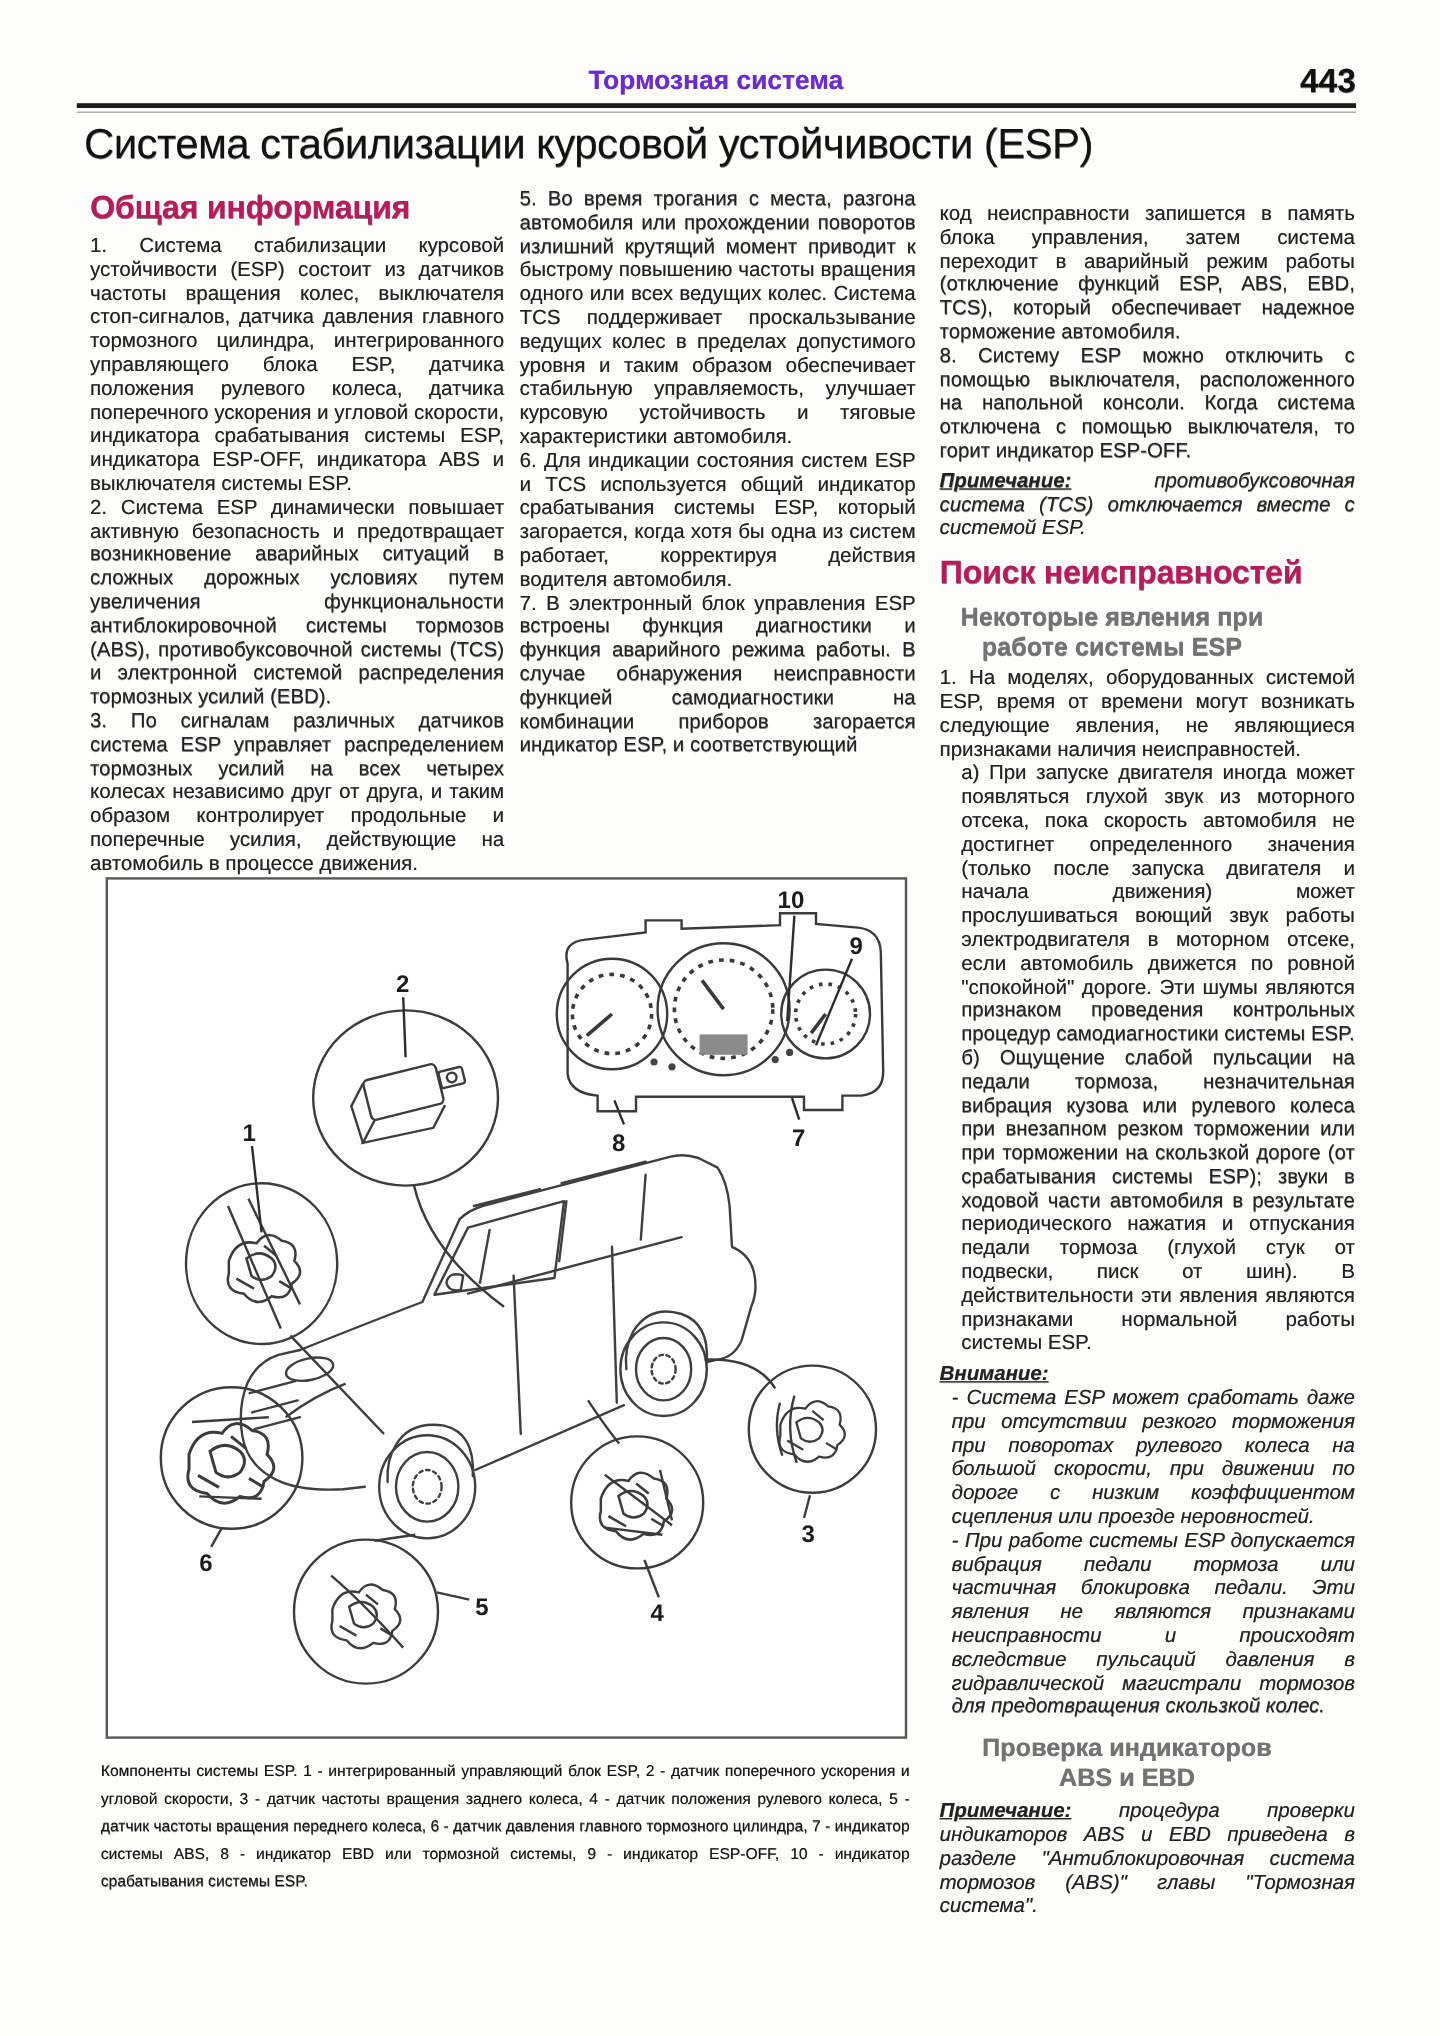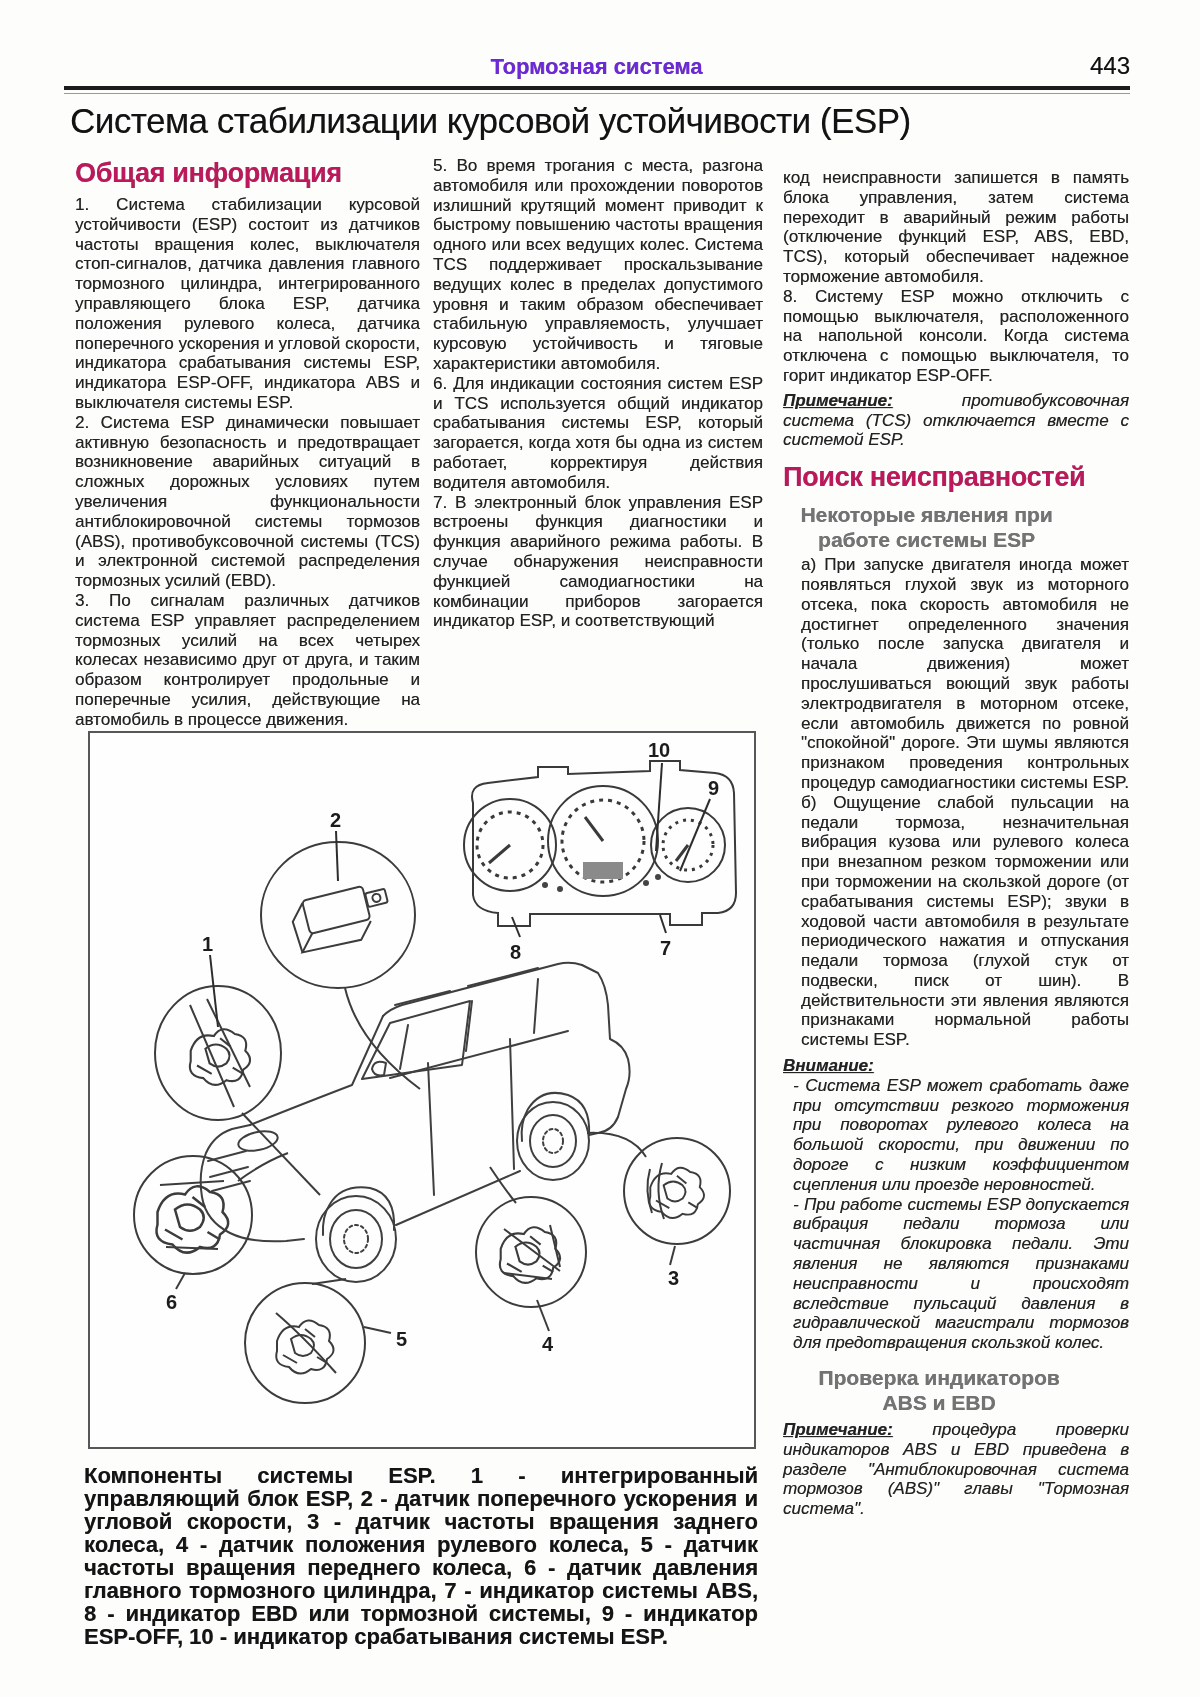--- a/index.html
+++ b/index.html
@@ -11,21 +11,21 @@
   }
   .scan-text { text-shadow:0.3px 0.3px 0.5px rgba(30,30,30,0.55); }
 
   
   .hdr-section {
     position:absolute; top:54px; left:65px; width:1063px; text-align:center;
     font-size:22px; font-weight:bold; color:#6d28d9;
   }
   .hdr-page {
     position:absolute; top:52px; left:1060px; width:70px; text-align:right;
-    font-size:24px; font-weight:normal; color:#111;
+    font-size:28px; font-weight:bold; color:#111;
   }
   .hdr-rule  { position:absolute; top:86px; left:64px; width:1066px; height:4px; background:#1c1c1c; }
   .hdr-rule2 { position:absolute; top:93px; left:64px; width:1066px; height:1px; background:#9a9a9a; }
 
   .page-title {
     position:absolute; top:101px; left:70px; width:1060px;
     font-size:35px; font-weight:normal; letter-spacing:-0.5px; color:#121212;
   }
 
   
@@ -49,21 +49,21 @@
   .warn-label { font-style:italic; font-weight:bold; text-decoration:underline; margin-top:6px !important; }
   .warn-item  { font-style:italic; padding-left:10px; }
 
   
   .figure-box {
     position:absolute; top:731px; left:88px; width:668px; height:718px;
     border:2px solid #575757; background:#fefefe;
   }
   .figure-caption {
     position:absolute; top:1464px; left:84px; width:674px;
-    font-size:22px; font-weight:bold; line-height:23px; text-align:justify; color:#141414;
+    font-size:13px; font-weight:normal; line-height:23px; text-align:justify; color:#141414;
   }
   svg text { font-family:"Liberation Sans", sans-serif; font-weight:bold; font-size:20px; fill:#1c1c1c; }
 </style>
 </head>
 <body>
 
 <div class="hdr-section scan-text">Тормозная система</div>
 <div class="hdr-page scan-text">443</div>
 <div class="hdr-rule"></div>
 <div class="hdr-rule2"></div>
@@ -83,20 +83,21 @@
   <p>7. В электронный блок управления ESP встроены функция диагностики и функция аварийного режима работы. В случае обнаружения неисправности функцией самодиагностики на комбинации приборов загорается индикатор ESP, и соответствующий</p>
 </div>
 
 <div class="col col-3 scan-text">
   <p>код неисправности запишется в память блока управления, затем система переходит в аварийный режим работы (отключение функций ESP, ABS, EBD, TCS), который обеспечивает надежное торможение автомобиля.</p>
   <p>8. Систему ESP можно отключить с помощью выключателя, расположенного на напольной консоли. Когда система отключена с помощью выключателя, то горит индикатор ESP-OFF.</p>
   <p class="note"><span class="note-label">Примечание:</span><span> противобуксовочная система (TCS) отключается вместе с системой ESP.</span></p>
 
   <h2 class="h-big" style="margin-top:12px;">Поиск неисправностей</h2>
   <h3 class="h-mid narrow">Некоторые явления при работе системы ESP</h3>
+  <p>1. На моделях, оборудованных системой ESP, время от времени могут возникать следующие явления, не являющиеся признаками наличия неисправностей.</p>
   <p class="indented">а) При запуске двигателя иногда может появляться глухой звук из моторного отсека, пока скорость автомобиля не достигнет определенного значения (только после запуска двигателя и начала движения) может прослушиваться воющий звук работы электродвигателя в моторном отсеке, если автомобиль движется по ровной "спокойной" дороге. Эти шумы являются признаком проведения контрольных процедур самодиагностики системы ESP.</p>
   <p class="indented">б) Ощущение слабой пульсации на педали тормоза, незначительная вибрация кузова или рулевого колеса при внезапном резком торможении или при торможении на скользкой дороге (от срабатывания системы ESP); звуки в ходовой части автомобиля в результате периодического нажатия и отпускания педали тормоза (глухой стук от подвески, писк от шин). В действительности эти явления являются признаками нормальной работы системы ESP.</p>
   <p class="warn-label">Внимание:</p>
   <p class="warn-item">- Система ESP может сработать даже при отсутствии резкого торможения при поворотах рулевого колеса на большой скорости, при движении по дороге с низким коэффициентом сцепления или проезде неровностей.</p>
   <p class="warn-item">- При работе системы ESP допускается вибрация педали тормоза или частичная блокировка педали. Эти явления не являются признаками неисправности и происходят вследствие пульсаций давления в гидравлической магистрали тормозов для предотвращения скользкой колес.</p>
   <h3 class="h-mid narrow2" style="margin-top:12px;">Проверка индикаторов ABS и EBD</h3>
   <p class="note"><span class="note-label">Примечание:</span><span> процедура проверки индикаторов ABS и EBD приведена в разделе "Антиблокировочная система тормозов (ABS)" главы "Тормозная система".</span></p>
 </div>
 
 <div class="figure-box">

